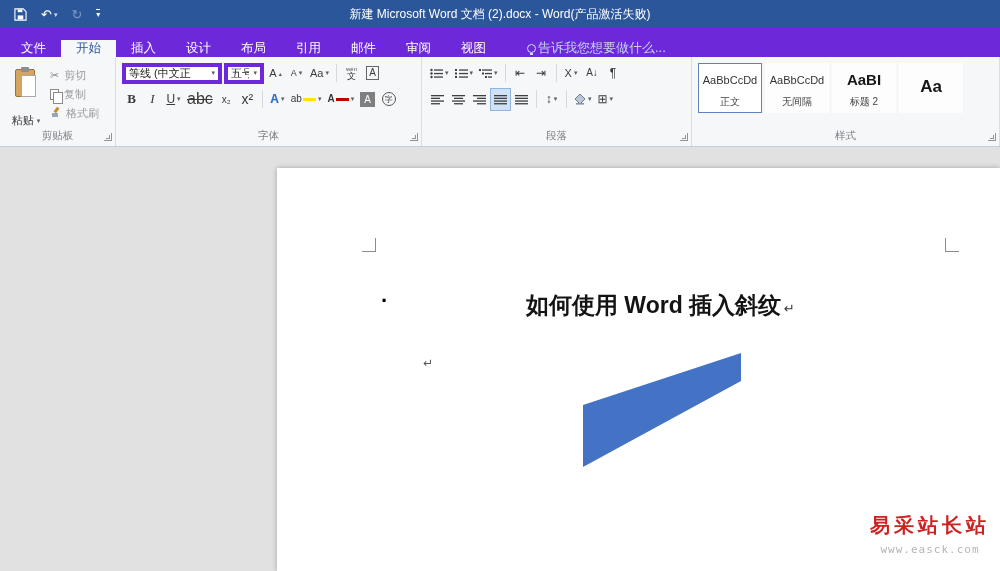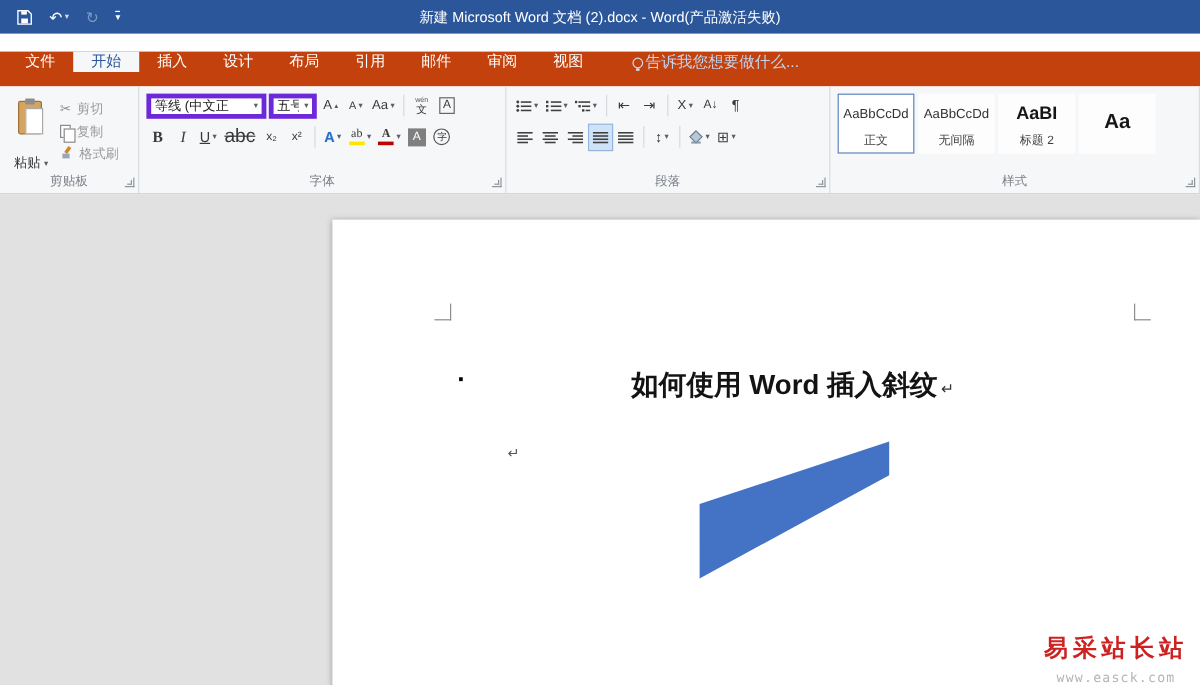--- a/index.html
+++ b/index.html
@@ -10,21 +10,21 @@
   
   .titlebar { height:28px; background:#2b579a; position:relative; display:flex; align-items:center; flex:0 0 auto; }
   .qat { display:flex; align-items:center; gap:14px; padding-left:14px; position:relative; z-index:2; }
   .qat-btn { background:none; border:none; color:#fff; font-size:13px; display:flex; align-items:center; gap:2px; cursor:pointer; line-height:1; }
   .qat-btn.dim { color:#7d98c6; }
   .tiny-caret { font-size:7px; color:#cfdcf0; }
   .overbar { border-top:1px solid #fff; padding-top:1px; font-size:8px; }
   .title-text { position:absolute; left:0; right:0; top:0; height:28px; display:flex; align-items:center; justify-content:center; color:#fff; font-size:12px; z-index:1; }
 
   
-  .tabsbar { height:29px; background:#c2410c; display:flex; align-items:flex-start; padding-left:6px; flex:0 0 auto;margin-top:15px; }
+  .tabsbar { height:29px; background:#6d28d9; display:flex; align-items:flex-end; padding-left:6px; flex:0 0 auto; }
   .tab { color:#fff; font-size:12.5px; padding:0 15px; display:flex; align-items:center; cursor:pointer; }
   .tab.active { background:#f6f7f9; color:#2b579a; }
   .tellme { display:flex; align-items:center; gap:2px; margin-left:26px; color:#c3d3ee; font-size:13px; cursor:text; }
   .bulb { width:9px; height:9px; border:1px solid #cfdcf0; border-radius:50%; position:relative; display:inline-block; }
   .bulb::after { content:""; position:absolute; left:2px; bottom:-3px; width:3px; height:2px; background:#cfdcf0; }
 
   
   .ribbon { height:90px; background:#f6f7f9; border-bottom:1px solid #c9cdd4; display:flex; flex:0 0 auto; position:relative; }
   .rgroup { position:relative; height:100%; border-right:1px solid #dadde2; }
   .rgroup-label { position:absolute; bottom:3px; left:0; right:0; text-align:center; font-size:10.5px; color:#7b7f87; }
@@ -72,21 +72,21 @@
   .combo .val { overflow:hidden; white-space:nowrap; flex:1; }
   .serifB { font-family:"Liberation Serif","DejaVu Serif",serif; font-weight:bold; font-size:13px; }
   .serifI { font-family:"Liberation Serif","DejaVu Serif",serif; font-style:italic; font-size:13px; }
   .uline { text-decoration:underline; font-size:12px; }
   .strike { text-decoration:line-through; font-size:16px; }
   .ruby-stack { display:flex; flex-direction:column; align-items:center; line-height:1; }
   .ruby-stack .rt { font-size:6px; color:#555; }
   .ruby-stack .rbm { font-size:9px; color:#333; }
   .boxletter { border:1px solid #666; font-size:10px; padding:0 2px; line-height:12px; }
   .fx-letter { color:#2d6fc4; font-weight:bold; font-size:12px; text-shadow:0 0 1px #9cc3f0; }
-  .bar-btn { display:flex; flex-direction:column; align-items:center; line-height:1; gap:1px;font-family:Liberation Serif, serif; }
+  .bar-btn { display:flex; align-items:center; line-height:1; gap:1px; }
   .bar-btn .t { font-size:10px; }
   .bar { width:13px; height:3px; }
   .bar.yellow { background:#ffe400; }
   .bar.red { background:#c00000; }
   .shade-box { width:15px; height:15px; background:#7f7f7f; color:#fff; font-size:10px; display:flex; align-items:center; justify-content:center; }
   .circle-char { width:14px; height:14px; border:1px solid #555; border-radius:50%; font-size:8px; display:flex; align-items:center; justify-content:center; color:#333; }
   .caret-up { font-size:6px; color:#555; margin-left:1px; }
 
   
   .styles-row { position:absolute; left:6px; top:6px; display:flex; gap:3px; height:50px; }
@@ -231,21 +231,21 @@
           <span class="uline">U</span>
           <span class="c">▾</span>
         </button>
         <button class="rb">
             <span class="strike">abc</span>
           </button>
         <button class="rb">
             <span style="font-size:10px">x₂</span>
           </button>
         <button class="rb">
-            <span style="font-size:10px">x²</span>
+            <span style="font-size:14px">x²</span>
           </button>
         <span class="vsep"></span>
         <button class="rb">
           <span class="fx-letter">A</span>
           <span class="c">▾</span>
         </button>
         <button class="rb">
           <span class="bar-btn">
             <span class="t">ab</span>
             <span class="bar yellow"></span>

